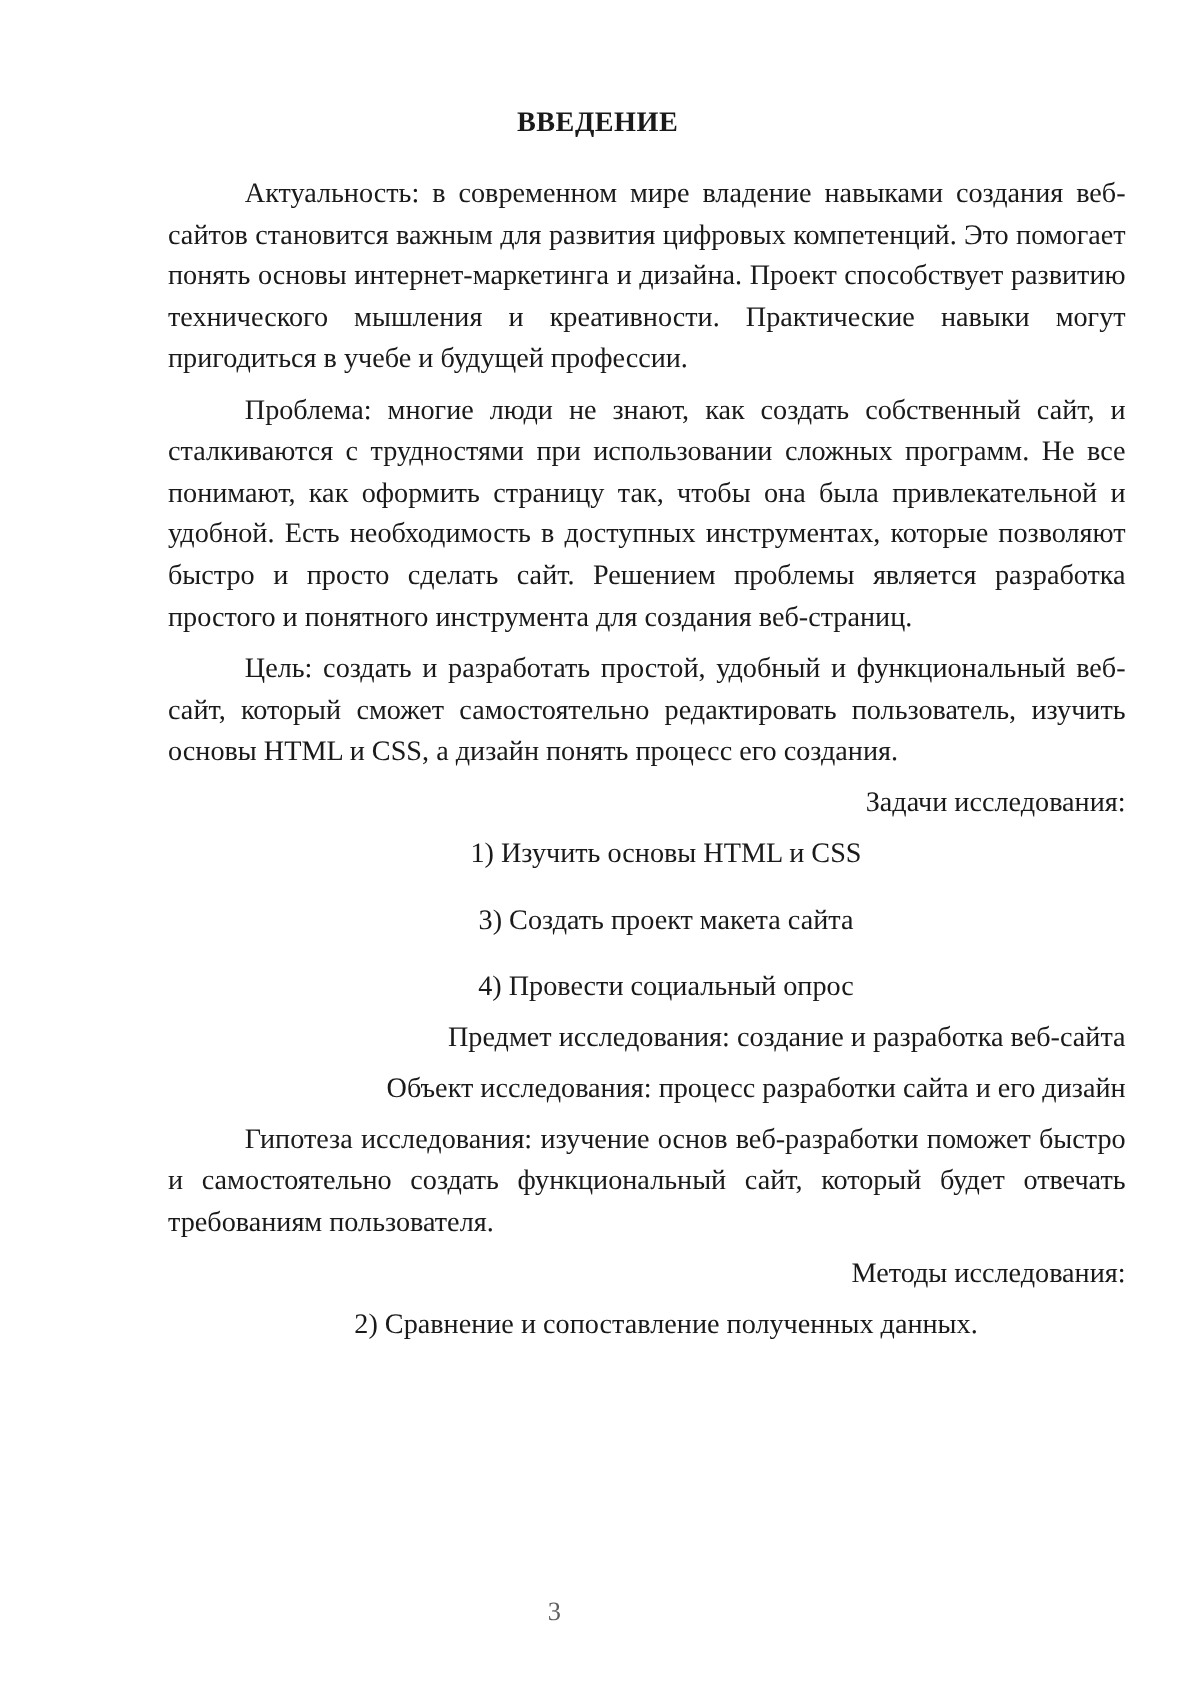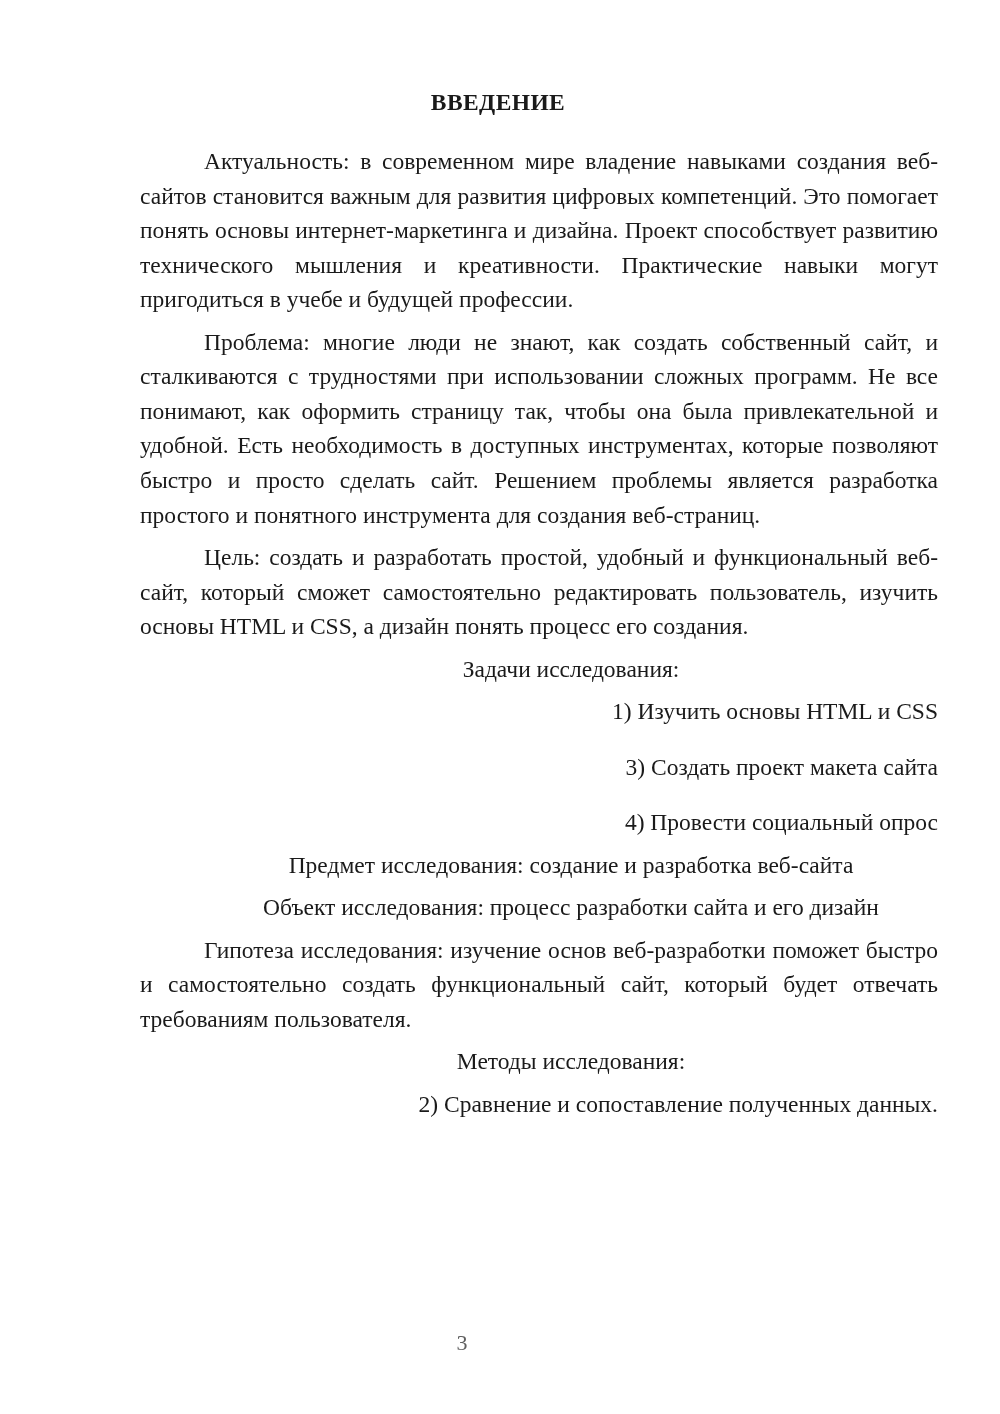--- a/index.html
+++ b/index.html
@@ -46,34 +46,34 @@
     word-spacing: 0;
   }
   p.para:last-child {
     margin-bottom: 0;
   }
   
   p.lead-line {
     margin: 0 0 8px 0;
     font-size: 23.5px;
     line-height: 1.47;
-    text-align: center;
+    text-align: right;
     text-indent: 64px;
   }
   ol.numlist {
     list-style: none;
     margin: 0 0 8px 0;
     padding: 0;
   }
   ol.numlist li {
     font-size: 23.5px;
     line-height: 1.47;
     margin: 0 0 21px 0;
     padding-left: 32px;
-    text-align: right;
+    text-align: center;
   }
   ol.numlist li:last-child {
     margin-bottom: 8px;
   }
   .page-number {
     position: absolute;
     left: 0;
     right: 0;
     top: 1330px;
     text-align: center;

